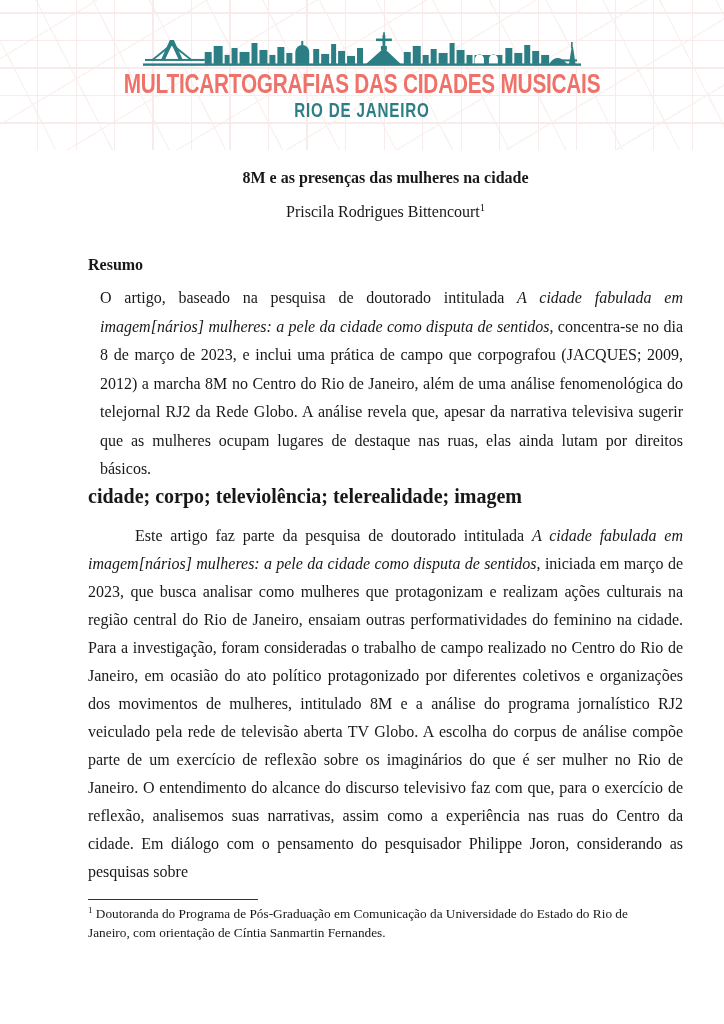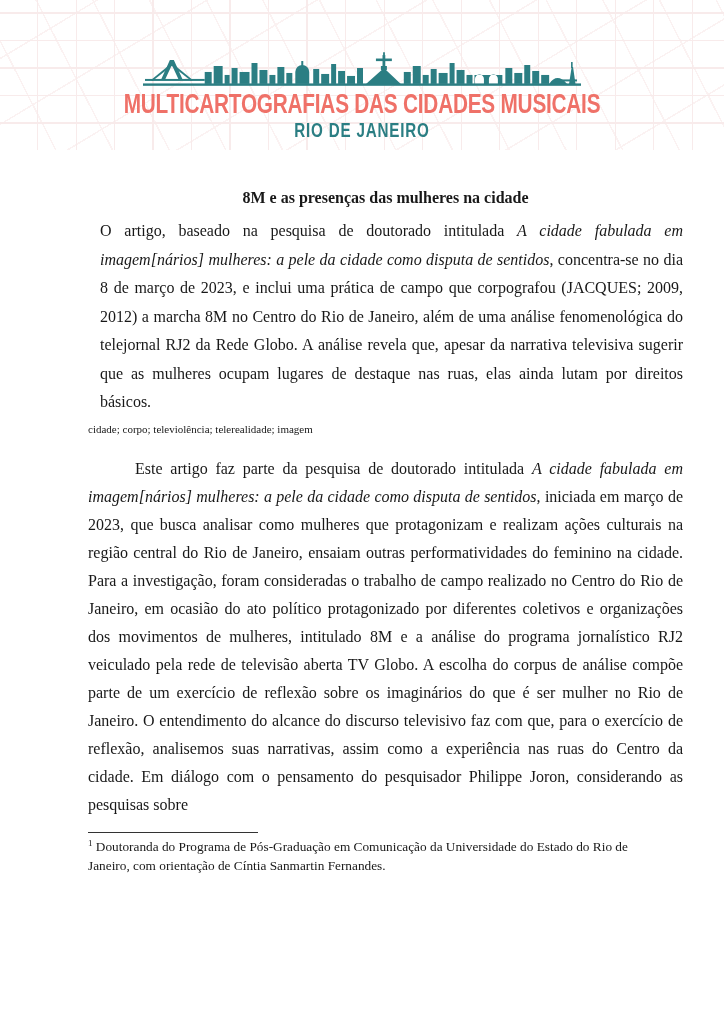--- a/index.html
+++ b/index.html
@@ -8,21 +8,21 @@
     width:724px;height:1024px;
     margin:0 auto;
     background:#ffffff;
     overflow:hidden;
     font-family:"Liberation Serif", serif;
     color:#181818;
   }
   
   .header-band{
     position:relative;
-    padding-top:42px;
+    padding-top:22px;
     text-align:center;
   }
   .map-texture{
     position:absolute;
     left:0;top:0;width:724px;height:150px;
     background:
       repeating-linear-gradient(0deg,  transparent 0 26px, #f7e7e7 26px 27.5px),
       repeating-linear-gradient(90deg, transparent 0 37px, #f7e7e7 37px 38.5px),
       repeating-linear-gradient(63deg, transparent 0 49px, #fbefef 49px 50.5px),
       repeating-linear-gradient(-31deg,transparent 0 55px, #fbefef 55px 56.5px);
@@ -81,22 +81,23 @@
   .para{
     margin:9px 0 0 12px;
     font-size:16px;
     line-height:28.5px;
     text-align:justify;
   }
   .para.indented{text-indent:47px;}
   .kw-heading{margin:25px 0 0 0;}
   .keywords-line{
     margin:2px 0 0 0;
-    font-size:11px;
-    line-height:20px;
+    font-size:20px;
+    line-height:20px;
+    font-weight:bold;
   }
   .ctx-heading{margin:21px 0 0 0;}
   .ctx-para{margin:16px 0 0 0;line-height:28px;}
   
   .footnote-area{padding:0 86px 0 88px;}
   .fn-rule{
     margin-top:13px;
     width:170px;height:0;
     border-top:1.4px solid #333;
   }
@@ -182,21 +183,23 @@
     </div>
 
     <div class="logo-title">MULTICARTOGRAFIAS DAS CIDADES MUSICAIS</div>
     <div class="logo-subtitle">RIO DE JANEIRO</div>
   </header>
 
   <main class="content">
 
     <h1 class="article-title">8M e as presenças das mulheres na cidade</h1>
 
-
+    <p class="article-author"><span>Priscila Rodrigues Bittencourt</span><sup>1</sup></p>
+
+    <h2 class="section-heading">Resumo</h2>
 
     <p class="para"><span>O artigo, baseado na pesquisa de doutorado intitulada </span><em>A cidade fabulada em imagem[nários] mulheres: a pele da cidade como disputa de sentidos</em><span>, concentra-se no dia 8 de março de 2023, e inclui uma prática de campo que corpografou (JACQUES; 2009, 2012) a marcha 8M no Centro do Rio de Janeiro, além de uma análise fenomenológica do telejornal RJ2 da Rede Globo. A análise revela que, apesar da narrativa televisiva sugerir que as mulheres ocupam lugares de destaque nas ruas, elas ainda lutam por direitos básicos.</span></p>
 
 
     <p class="keywords-line">cidade; corpo; televiolência; telerealidade; imagem</p>
 
 
     <p class="para ctx-para indented"><span>Este artigo faz parte da pesquisa de doutorado intitulada </span><em>A cidade fabulada em imagem[nários] mulheres: a pele da cidade como disputa de sentidos</em><span>, iniciada em março de 2023, que busca analisar como mulheres que protagonizam e realizam ações culturais na região central do Rio de Janeiro, ensaiam outras performatividades do feminino na cidade. Para a investigação, foram consideradas o trabalho de campo realizado no Centro do Rio de Janeiro, em ocasião do ato político protagonizado por diferentes coletivos e organizações dos movimentos de mulheres, intitulado 8M e a análise do programa jornalístico RJ2 veiculado pela rede de televisão aberta TV Globo. A escolha do corpus de análise compõe parte de um exercício de reflexão sobre os imaginários do que é ser mulher no Rio de Janeiro. O entendimento do alcance do discurso televisivo faz com que, para o exercício de reflexão, analisemos suas narrativas, assim como a experiência nas ruas do Centro da cidade. Em diálogo com o pensamento do pesquisador Philippe Joron, considerando as pesquisas sobre</span></p>
 
   </main>

